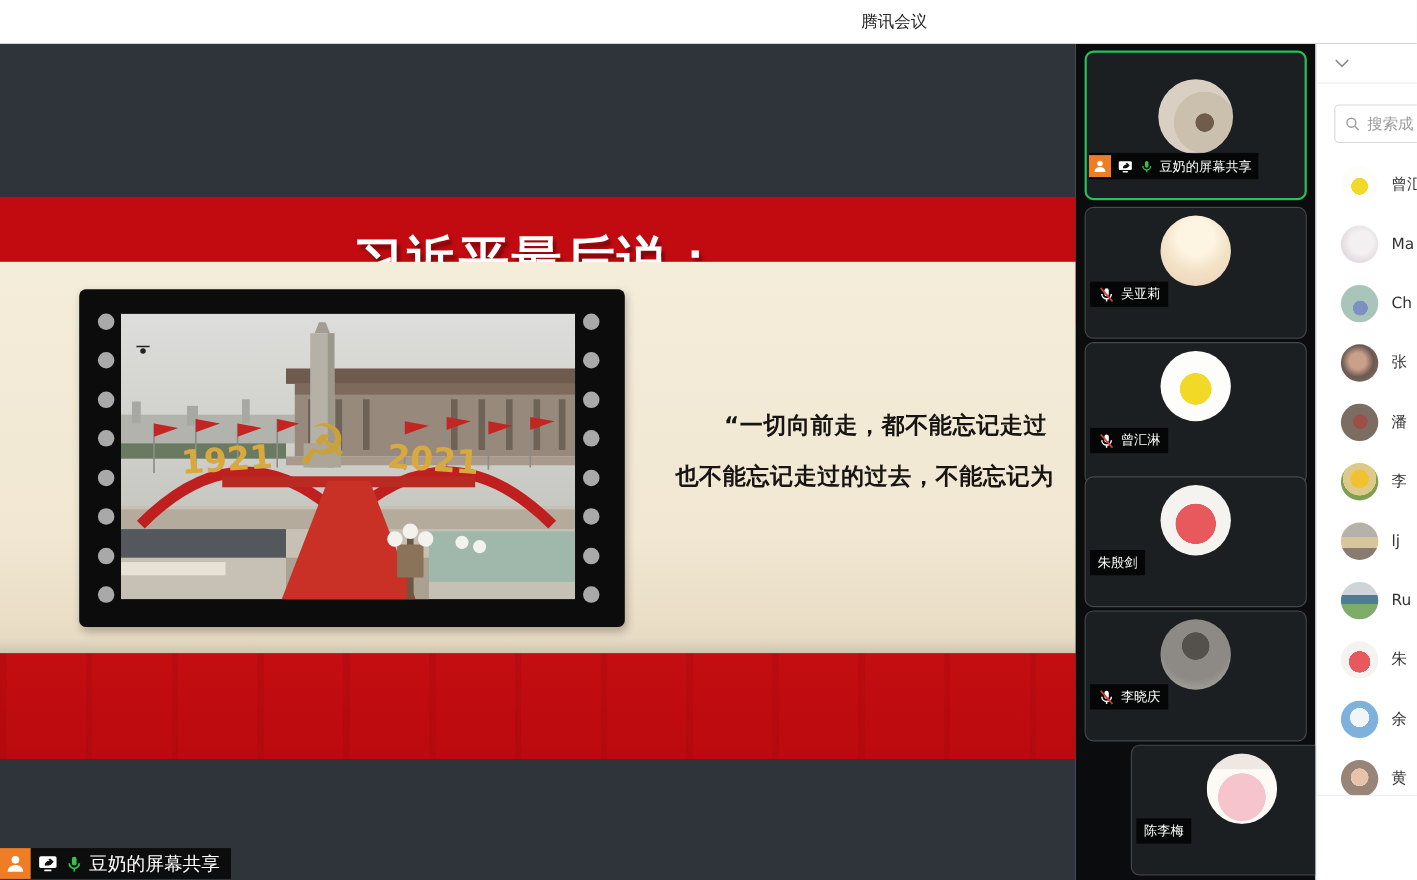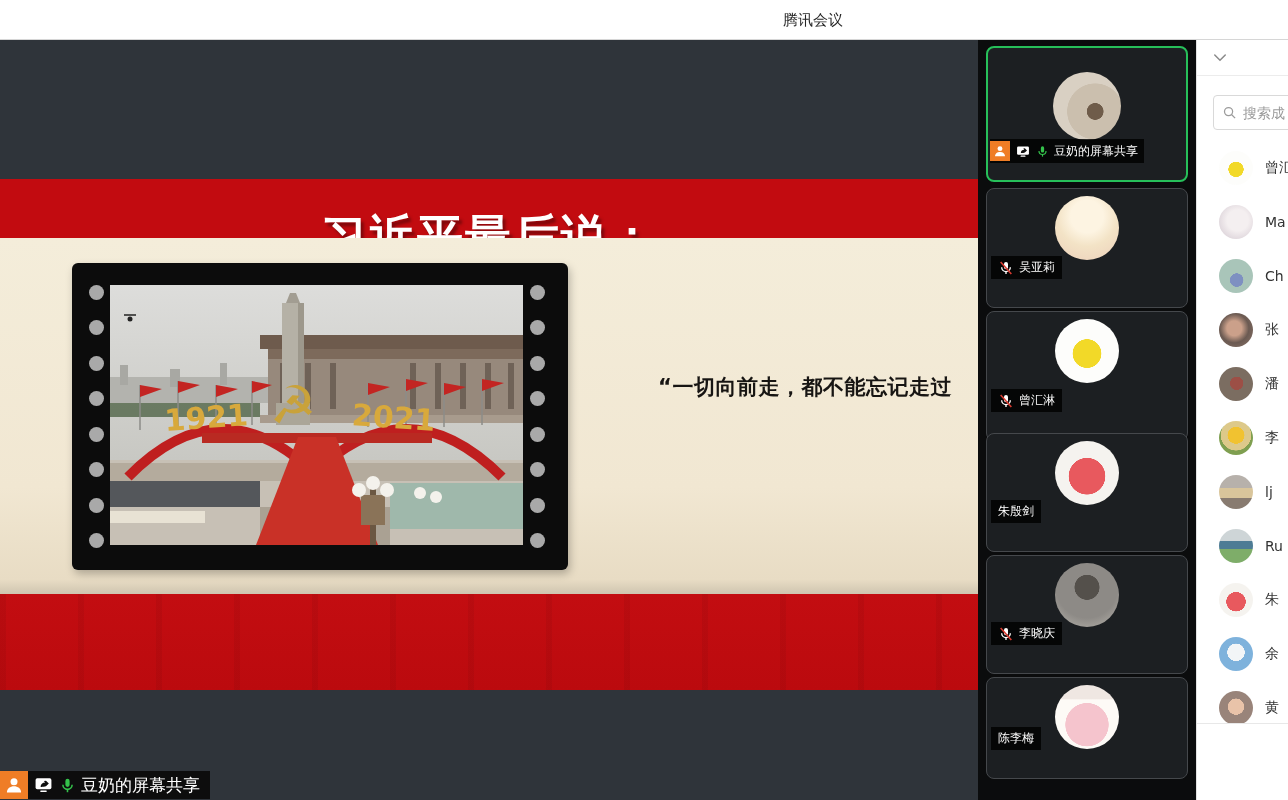--- a/index.html
+++ b/index.html
@@ -219,20 +219,21 @@
               <circle cx="326" cy="212" r="6" fill="#f4f2ec"></circle>
 
             <circle cx="20" cy="34" r="2.5" fill="#222"></circle>
               <line x1="14" y1="30" x2="26" y2="30" stroke="#222" stroke-width="1.5"></line>
           </svg>
         </div>
       </div>
 
       <div class="quote">
         <div class="quote-line first">“一切向前走，都不能忘记走过</div>
+        <div class="quote-line">也不能忘记走过的过去，不能忘记为</div>
       </div>
     </div>
 
     <div class="footer-band"></div>
 
     <div class="share-pill">
       <div class="pill-person">
         <svg width="20" height="20" viewBox="0 0 24 24">
           <circle cx="12" cy="8" r="4.2" fill="#fff"></circle>
           <path d="M3.5 21c0-5 4-7.5 8.5-7.5s8.5 2.5 8.5 7.5z" fill="#fff"></path>
@@ -332,21 +333,21 @@
       </div>
     </div>
 
     <div class="tile" style="top:393px; height:119px;">
       <div class="tile-avatar" style="top:7px; width:64px; height:64px;" data-avatar="red-pig"></div>
       <div class="tile-label">
         <span>朱殷剑</span>
       </div>
     </div>
 
-    <div class="tile" style="top:637px; height:102px;">
+    <div class="tile" style="top:637px; height:119px;margin-left:42px;">
       <div class="tile-avatar" style="top:7px; width:64px; height:64px;" data-avatar="pink-pig"></div>
       <div class="tile-label">
         <span>陈李梅</span>
       </div>
     </div>
   </div>
 
   <div class="panel">
     <div class="panel-chevron">
       <svg width="18" height="14" viewBox="0 0 24 16">

